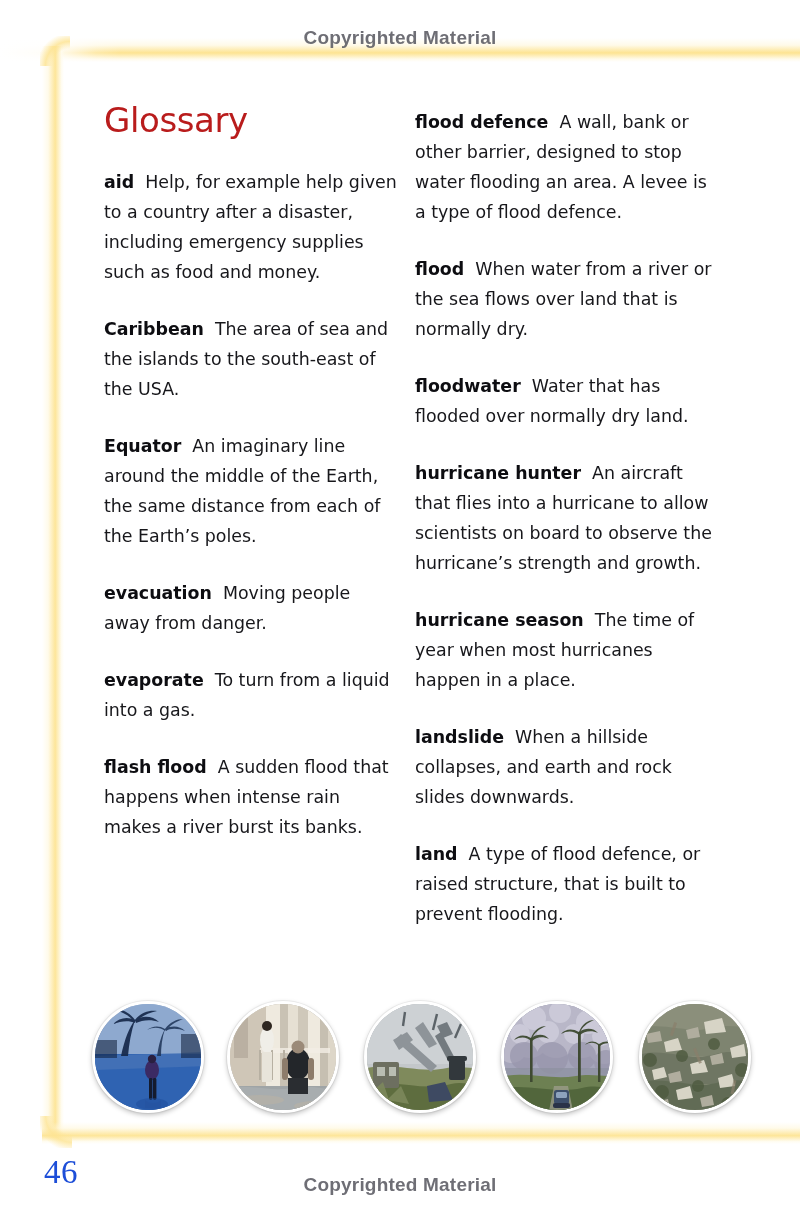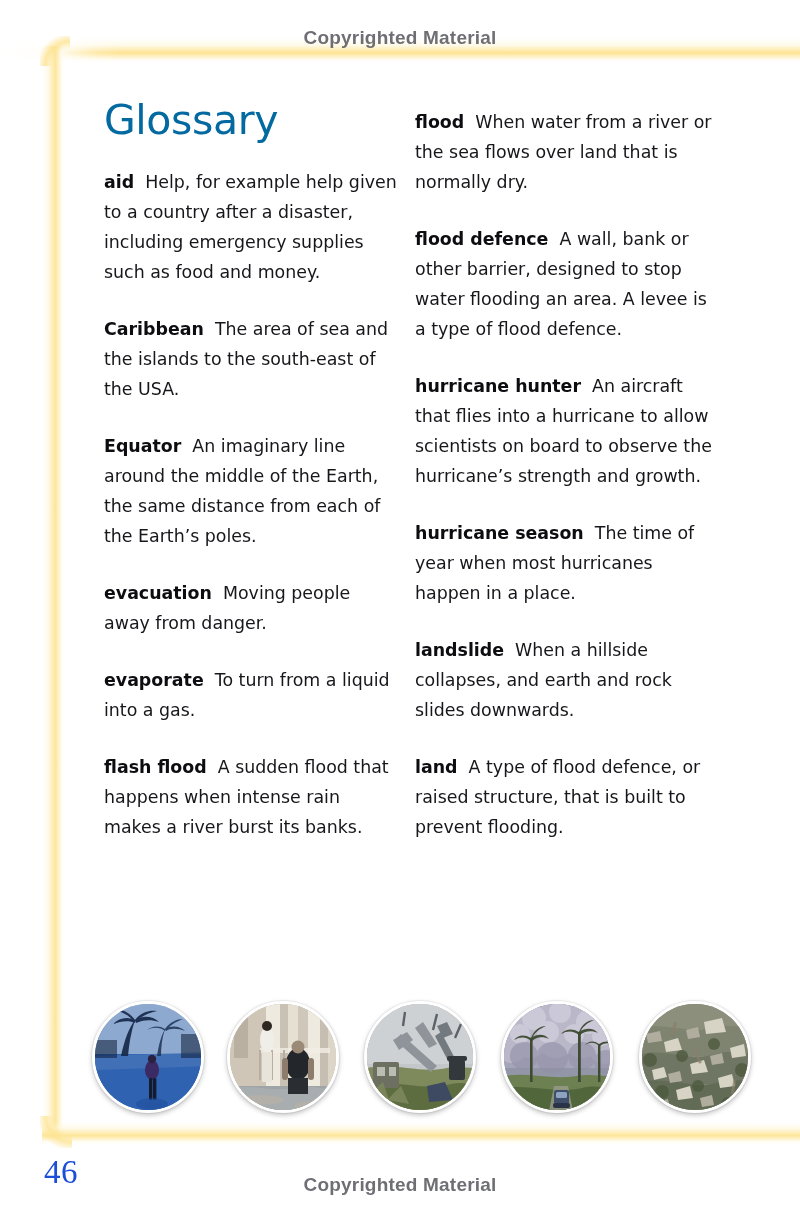--- a/index.html
+++ b/index.html
@@ -119,23 +119,23 @@
     width: 800px; height: 1216px;
   }
 
   h1.title {
     position: absolute;
     left: 104px;
     top: 97px;
     margin: 0;
     font-family: "DejaVu Sans", sans-serif;
     font-weight: 400;
-    font-size: 41px;
+    font-size: 34px;
     line-height: 46px;
-    color: #0369a1;
+    color: #b91c1c;
     letter-spacing: -0.4px;
   }
 
   .col {
     position: absolute;
     top: 0;
     font-size: 17.4px;
     line-height: 30px;
     color: #16161a;
   }
@@ -262,26 +262,30 @@
         <span class="def">To turn from a liquid into a gas.</span>
       </p>
       <p class="entry">
         <span class="term">flash flood</span>&nbsp;
         <span class="def">A sudden flood that happens when intense rain makes a river burst its banks.</span>
       </p>
     </div>
 
     <div class="col col-right">
       <p class="entry">
+        <span class="term">flood defence</span>&nbsp;
+        <span class="def">A wall, bank or other barrier, designed to stop water flooding an area. A levee is a type of flood defence.</span>
+      </p>
+      <p class="entry">
         <span class="term">flood</span>&nbsp;
         <span class="def">When water from a river or the sea flows over land that is normally dry.</span>
       </p>
       <p class="entry">
-        <span class="term">flood defence</span>&nbsp;
-        <span class="def">A wall, bank or other barrier, designed to stop water flooding an area. A levee is a type of flood defence.</span>
+        <span class="term">floodwater</span>&nbsp;
+        <span class="def">Water that has flooded over normally dry land.</span>
       </p>
       <p class="entry">
         <span class="term">hurricane hunter</span>&nbsp;
         <span class="def">An aircraft that flies into a hurricane to allow scientists on board to observe the hurricane’s strength and growth.</span>
       </p>
       <p class="entry">
         <span class="term">hurricane season</span>&nbsp;
         <span class="def">The time of year when most hurricanes happen in a place.</span>
       </p>
       <p class="entry">

